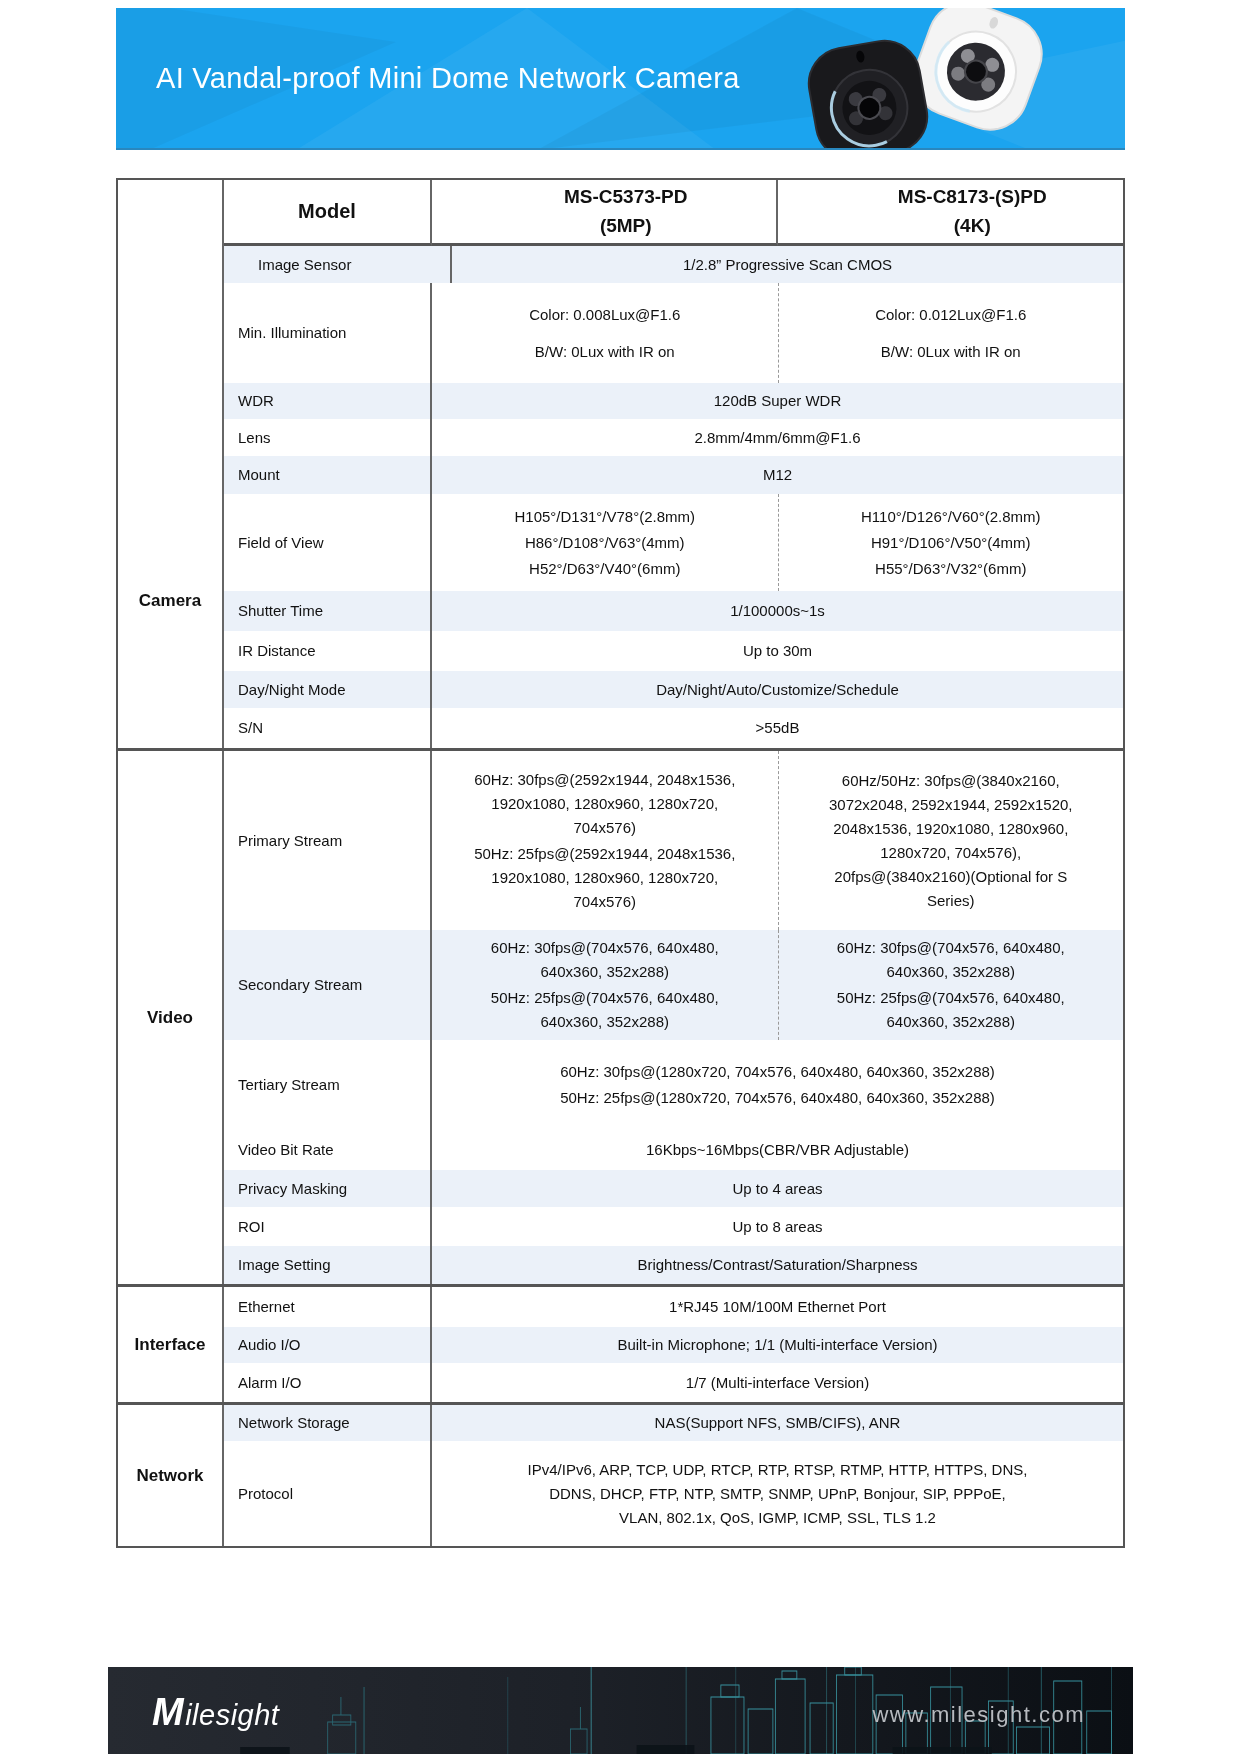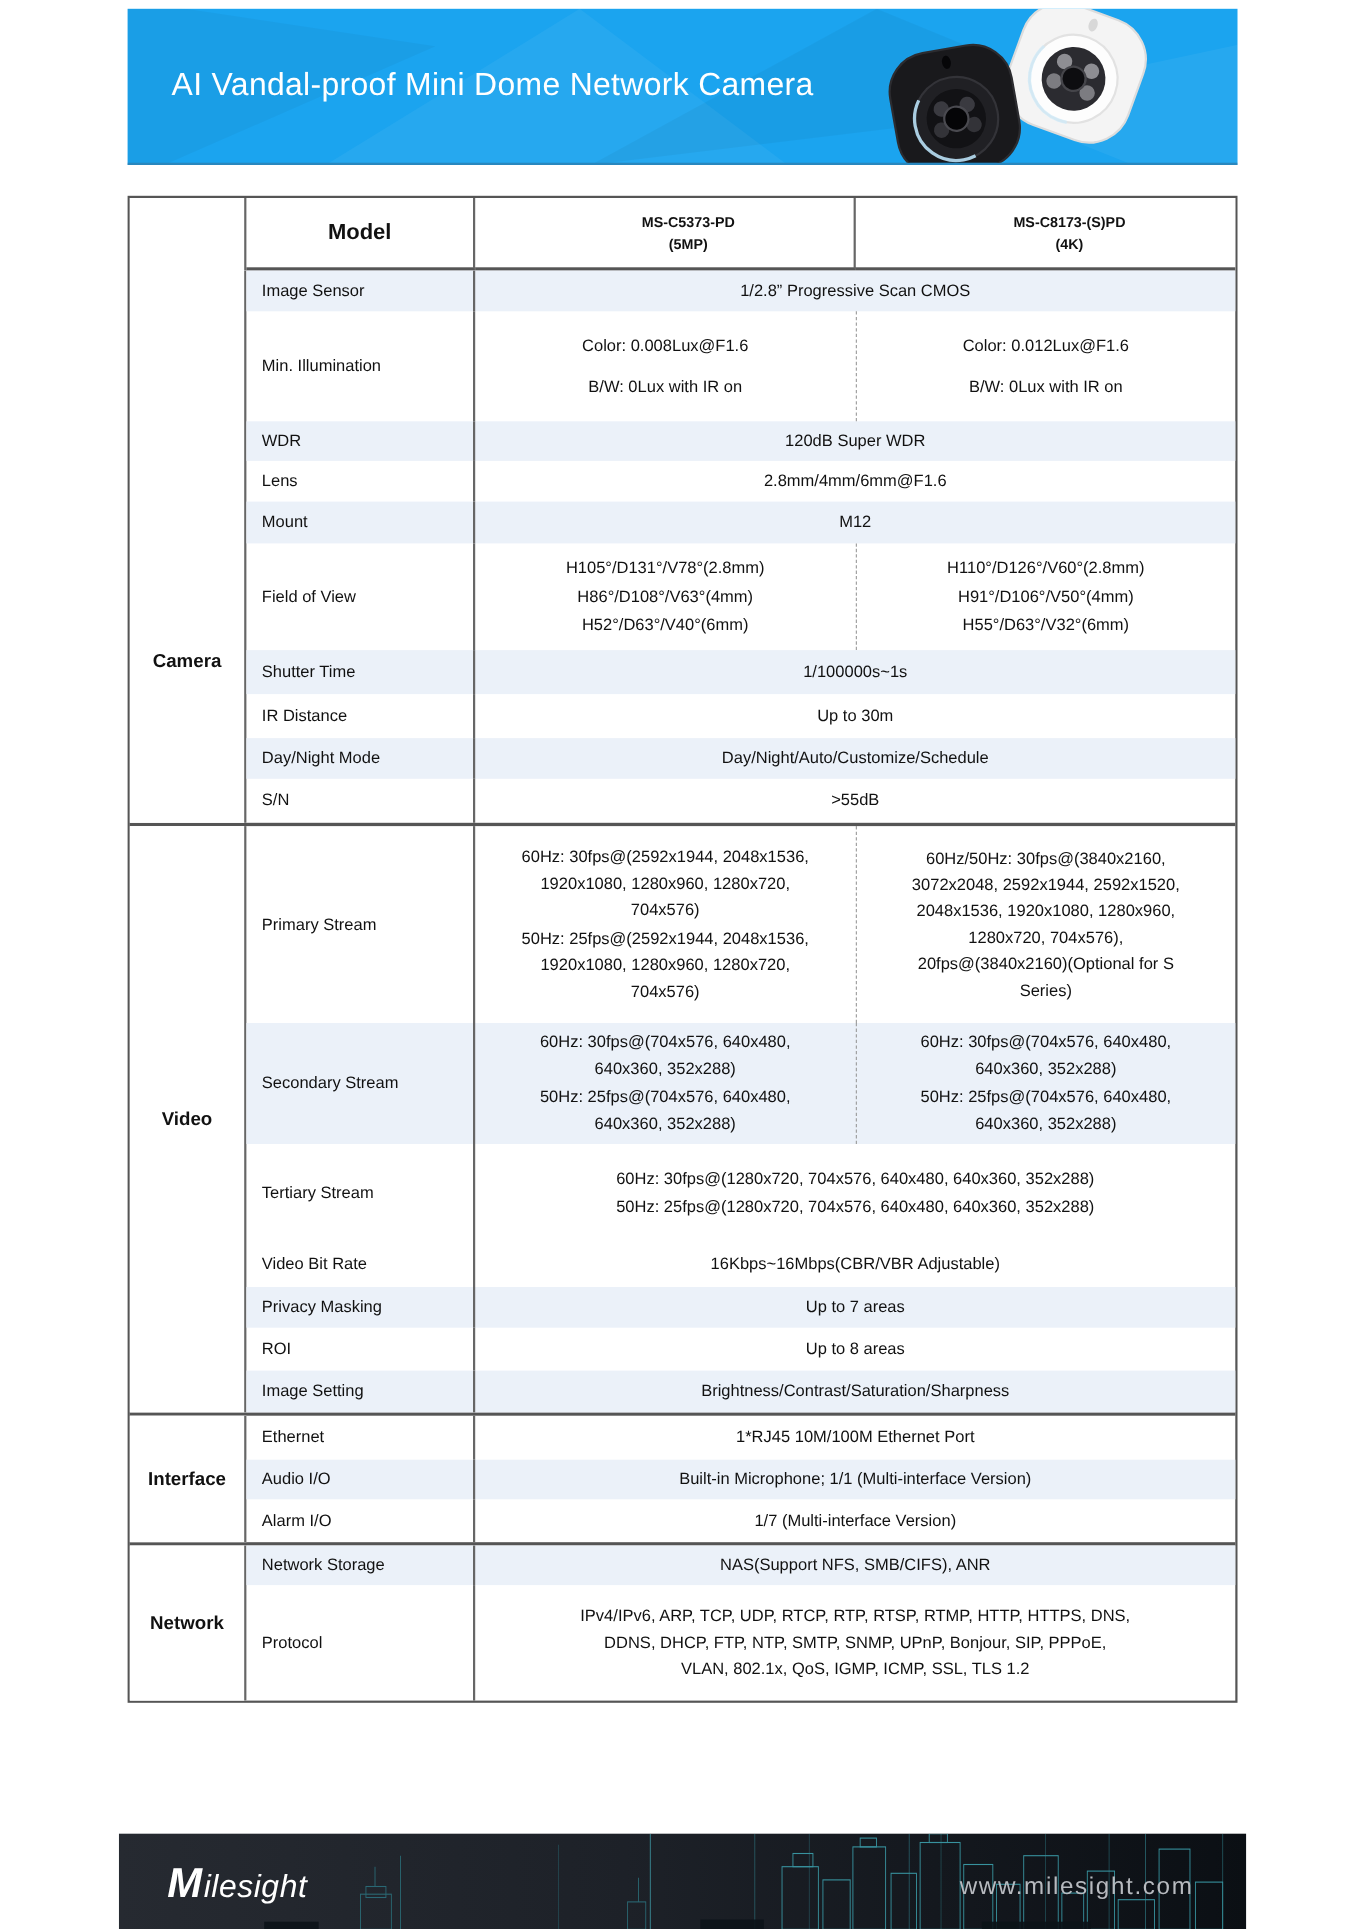--- a/index.html
+++ b/index.html
@@ -34,21 +34,21 @@
   
   .spec-table {
     position:absolute; top:178px; left:8px; right:8px;
     border:2px solid #555; border-top-width:2px;
     font-size:15px;
   }
   .header-row { display:grid; grid-template-columns:106px 208px 1fr 1fr; min-height:66px; background:#fff; }
   .header-row > div { display:flex; flex-direction:column; align-items:center; justify-content:center; }
   .corner-cell { border-right:2px solid #666; }
   .model-label-cell { border-right:2px solid #666; border-bottom:3px solid #555; font-weight:bold; font-size:20px; }
-  .model-cell { border-bottom:3px solid #555; font-weight:bold; font-size:13px; line-height:1.5; text-align:center;padding-left:44px; }
+  .model-cell { border-bottom:3px solid #555; font-weight:bold; font-size:19px; line-height:1.5; text-align:center;padding-left:44px; }
   .model-cell.first { border-right:2px solid #666; }
 
   .section { display:grid; grid-template-columns:106px 1fr; }
   .section + .section { border-top:3px solid #555; }
   .section-label {
     border-right:2px solid #666; display:flex; align-items:center; justify-content:center;
     font-weight:bold; font-size:17px; background:#fff;
   }
   .section-label.label-low span { transform:translateY(104px); display:inline-block; }
 
@@ -138,21 +138,21 @@
         <div>MS-C8173-(S)PD</div>
         <div>(4K)</div>
       </div>
     </div>
     <div>
         <div class="section">
           <div class="section-label label-low">
             <span>Camera</span>
           </div>
           <div>
-            <div class="spec-row shade" style="min-height: 37px;">
+            <div class="spec-row shade" style="min-height: 37px; padding-left: 20px;">
               <div class="attr-cell">Image Sensor</div>
               <div class="value-area">
                 <div class="vcell">
                   <div>1/2.8” Progressive Scan CMOS</div>
                 </div>
               </div>
             </div>
             <div class="spec-row" style="min-height: 100px;">
               <div class="attr-cell">Min. Illumination</div>
               <div class="value-area split g16">
@@ -283,21 +283,21 @@
               <div class="value-area">
                 <div class="vcell">
                   <div>16Kbps~16Mbps(CBR/VBR Adjustable)</div>
                 </div>
               </div>
             </div>
             <div class="spec-row shade" style="min-height: 37px;">
               <div class="attr-cell">Privacy Masking</div>
               <div class="value-area">
                 <div class="vcell">
-                  <div>Up to 7 areas</div>
+                  <div>Up to 4 areas</div>
                 </div>
               </div>
             </div>
             <div class="spec-row" style="min-height: 39px;">
               <div class="attr-cell">ROI</div>
               <div class="value-area">
                 <div class="vcell">
                   <div>Up to 8 areas</div>
                 </div>
               </div>

